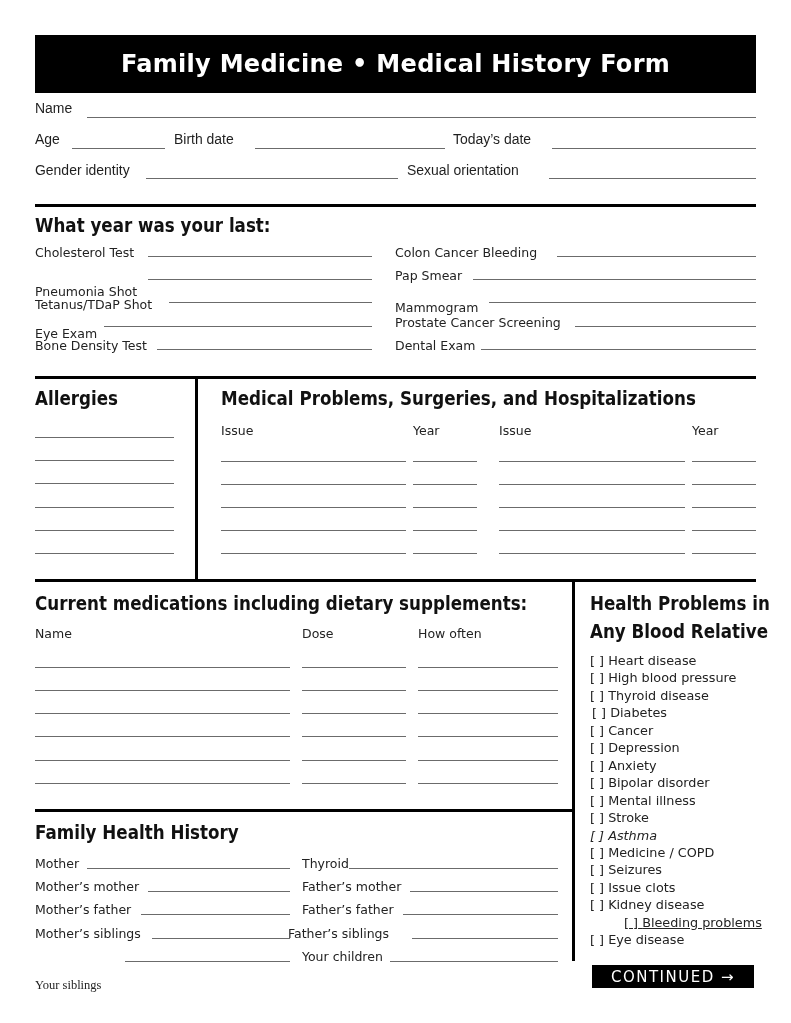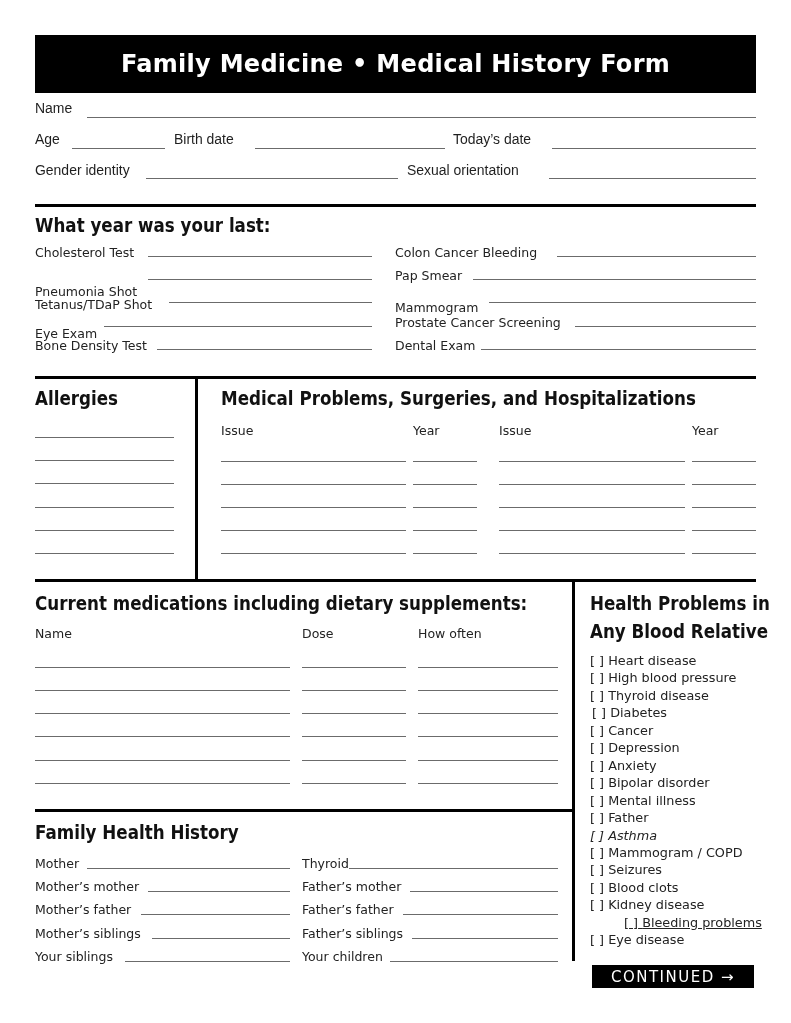--- a/index.html
+++ b/index.html
@@ -135,49 +135,49 @@
 <div class="abs hdr" style="left:35px;top:821px;">Family Health History</div>
 <div id="family">
     <div class="abs sm" style="left:35px;top:856px;">Mother</div>
     <div class="abs line" style="left:87px;top:868px;width:203px;"></div>
     <div class="abs sm" style="left:35px;top:879px;">Mother’s mother</div>
     <div class="abs line" style="left:148px;top:891px;width:142px;"></div>
     <div class="abs sm" style="left:35px;top:902px;">Mother’s father</div>
     <div class="abs line" style="left:141px;top:914px;width:149px;"></div>
     <div class="abs sm" style="left:35px;top:926px;">Mother’s siblings</div>
     <div class="abs line" style="left:152px;top:938px;width:138px;"></div>
-    <div class="abs sm" style="left:35px;top:949px;">Your siblings</div>
+    <div class="abs sm" style="left:35px;top:978px;font-family:Liberation Serif, serif;">Your siblings</div>
     <div class="abs line" style="left:125px;top:961px;width:165px;"></div>
     <div class="abs sm" style="left:302px;top:856px;">Thyroid</div>
     <div class="abs line" style="left:349px;top:868px;width:209px;"></div>
     <div class="abs sm" style="left:302px;top:879px;">Father’s mother</div>
     <div class="abs line" style="left:410px;top:891px;width:148px;"></div>
     <div class="abs sm" style="left:302px;top:902px;">Father’s father</div>
     <div class="abs line" style="left:403px;top:914px;width:155px;"></div>
-    <div class="abs sm" style="left:302px;top:926px;">Father’s siblings</div>
+    <div class="abs sm" style="left:288px;top:926px;">Father’s siblings</div>
     <div class="abs line" style="left:412px;top:938px;width:146px;"></div>
     <div class="abs sm" style="left:302px;top:949px;">Your children</div>
     <div class="abs line" style="left:390px;top:961px;width:168px;"></div>
   </div>
 
 <div class="abs hdr" style="left:590px;top:592px;">Health Problems in</div>
 <div class="abs hdr" style="left:590px;top:620px;">Any Blood Relative</div>
 <div id="blood">
     <div class="abs cb" style="left:590px;top:652px;"><span>[ ]</span> <span>Heart disease</span></div>
     <div class="abs cb" style="left:590px;top:669.45px;"><span>[ ]</span> <span>High blood pressure</span></div>
     <div class="abs cb" style="left:590px;top:686.9px;"><span>[ ]</span> <span>Thyroid disease</span></div>
     <div class="abs cb" style="left:592px;top:704.35px;"><span>[ ]</span> <span>Diabetes</span></div>
     <div class="abs cb" style="left:590px;top:721.8px;"><span>[ ]</span> <span>Cancer</span></div>
     <div class="abs cb" style="left:590px;top:739.25px;"><span>[ ]</span> <span>Depression</span></div>
     <div class="abs cb" style="left:590px;top:756.7px;"><span>[ ]</span> <span>Anxiety</span></div>
     <div class="abs cb" style="left:590px;top:774.15px;"><span>[ ]</span> <span>Bipolar disorder</span></div>
     <div class="abs cb" style="left:590px;top:791.6px;"><span>[ ]</span> <span>Mental illness</span></div>
-    <div class="abs cb" style="left:590px;top:809.05px;"><span>[ ]</span> <span>Father</span></div>
+    <div class="abs cb" style="left:590px;top:809.05px;"><span>[ ]</span> <span>Stroke</span></div>
     <div class="abs cb" style="left:590px;top:826.5px;font-style:italic;"><span>[ ]</span> <span>Asthma</span></div>
-    <div class="abs cb" style="left:590px;top:843.95px;"><span>[ ]</span> <span>Mammogram / COPD</span></div>
+    <div class="abs cb" style="left:590px;top:843.95px;"><span>[ ]</span> <span>Medicine / COPD</span></div>
     <div class="abs cb" style="left:590px;top:861.4px;"><span>[ ]</span> <span>Seizures</span></div>
-    <div class="abs cb" style="left:590px;top:878.85px;"><span>[ ]</span> <span>Blood clots</span></div>
+    <div class="abs cb" style="left:590px;top:878.85px;"><span>[ ]</span> <span>Issue clots</span></div>
     <div class="abs cb" style="left:590px;top:896.3px;"><span>[ ]</span> <span>Kidney disease</span></div>
     <div class="abs cb" style="left:624px;top:913.75px;text-decoration:underline;"><span>[ ]</span> <span>Bleeding problems</span></div>
     <div class="abs cb" style="left:590px;top:931.2px;"><span>[ ]</span> <span>Eye disease</span></div>
   </div>
 
 <div class="abs continued">CONTINUED →</div>
 
 </body></html>

